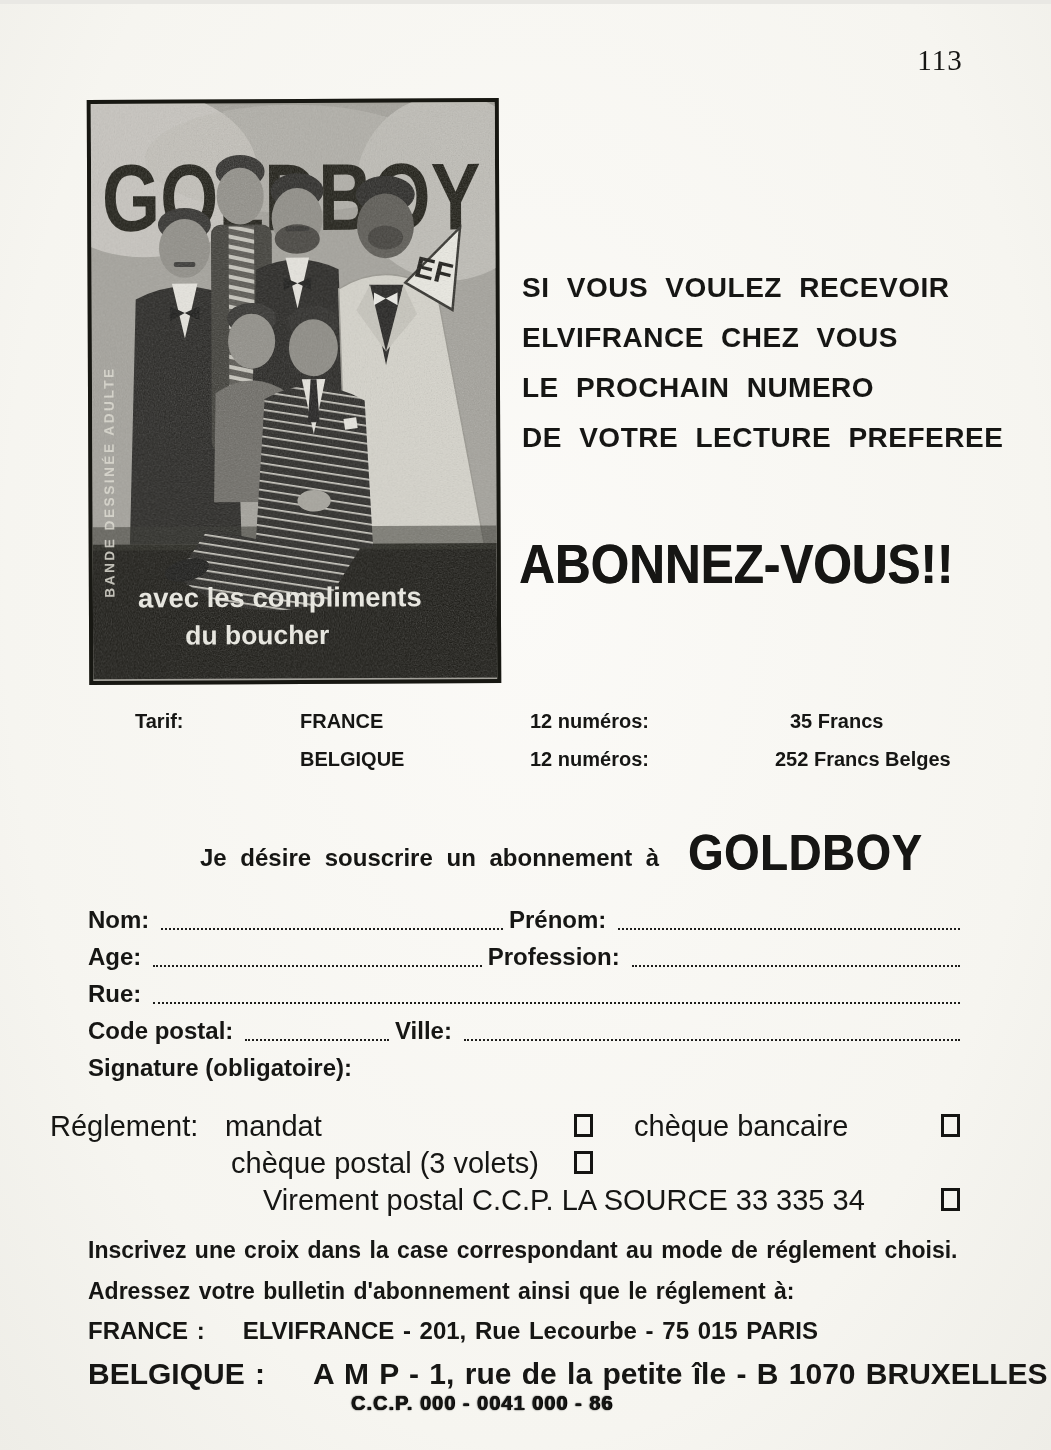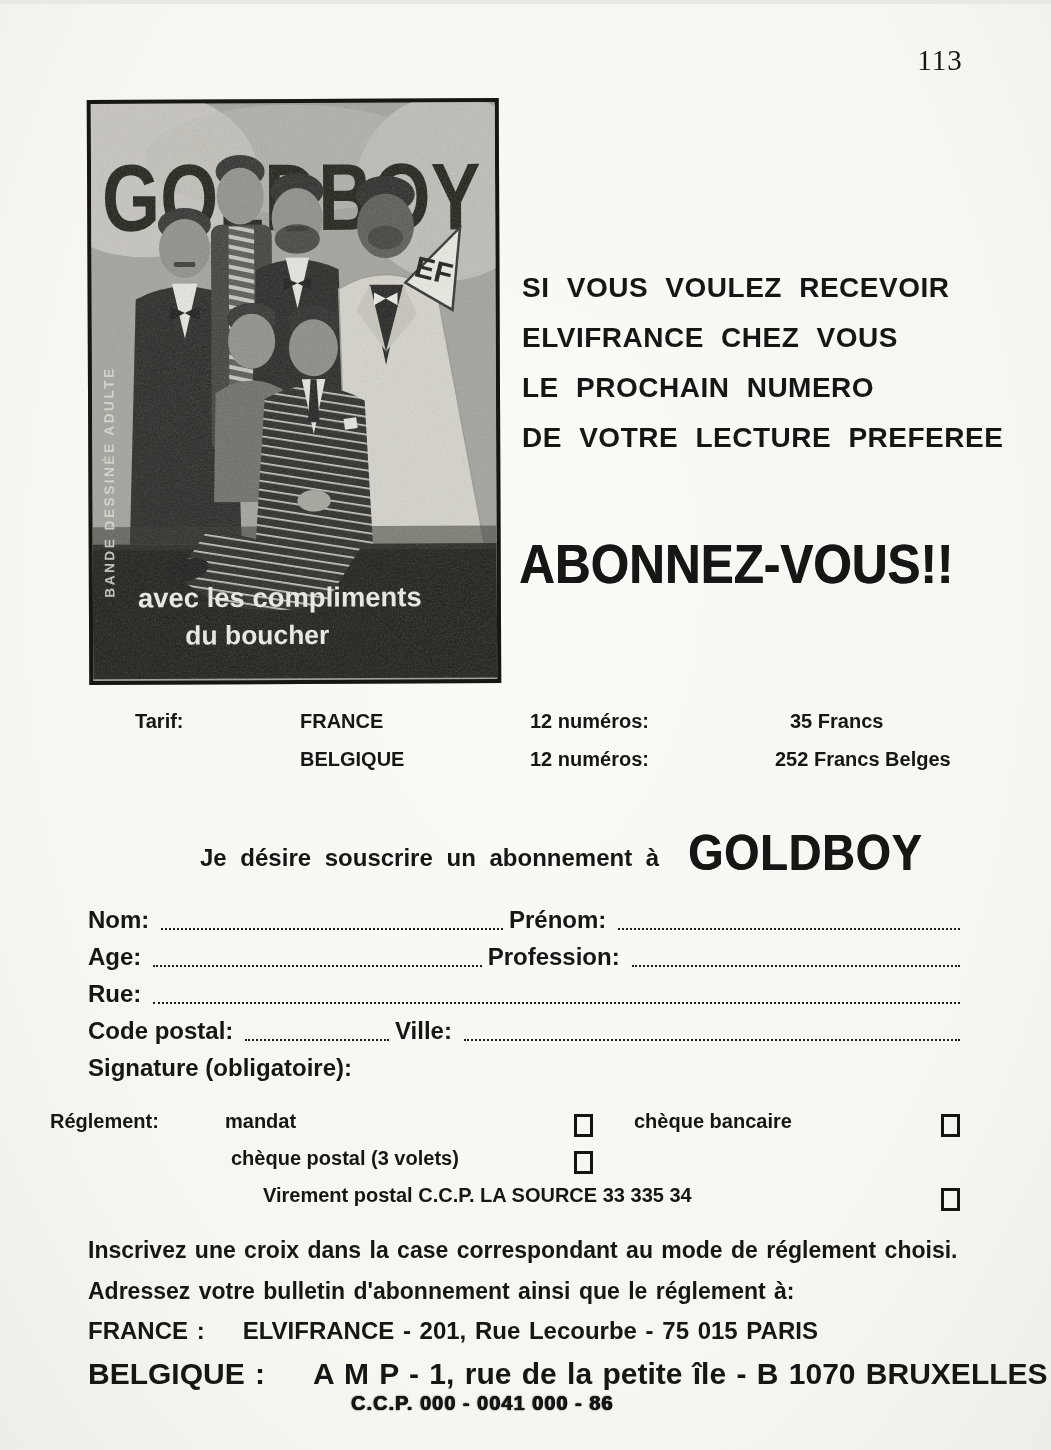--- a/index.html
+++ b/index.html
@@ -61,21 +61,21 @@
   .frow .lbl{flex:none;}
   .dots{
     align-self:flex-end;height:4px;
     border-bottom:2.6px dotted #1d1d1b;
     margin:0 6px 4px 12px;
   }
   .grow1{flex-grow:1;}
   .grow042{flex-grow:0.42;}
   .grow145{flex-grow:1.45;}
   
-  .reg-label, .reg-opt{position:absolute;font-size:20px;font-weight:bold;white-space:nowrap;}
+  .reg-label, .reg-opt{position:absolute;font-size:29px;font-weight:normal;white-space:nowrap;}
   .cb{
     position:absolute;width:19px;height:23px;
     border:3.5px solid #141412;background:transparent;padding:0;
   }
   
   .foot{position:absolute;left:88px;font-size:23px;font-weight:bold;white-space:nowrap;word-spacing:2px;}
   .foot .gap{display:inline-block;width:38px;}
   .foot .gap2{display:inline-block;width:48px;}
   .ccp{
     position:absolute;left:332px;top:1388px;width:300px;text-align:center;

